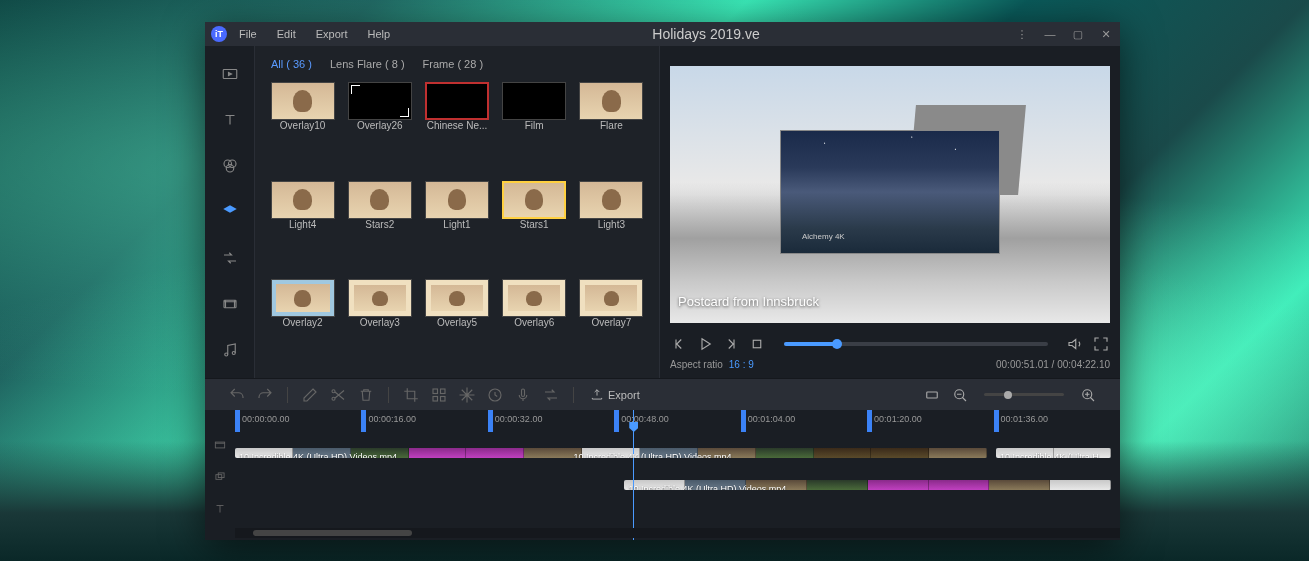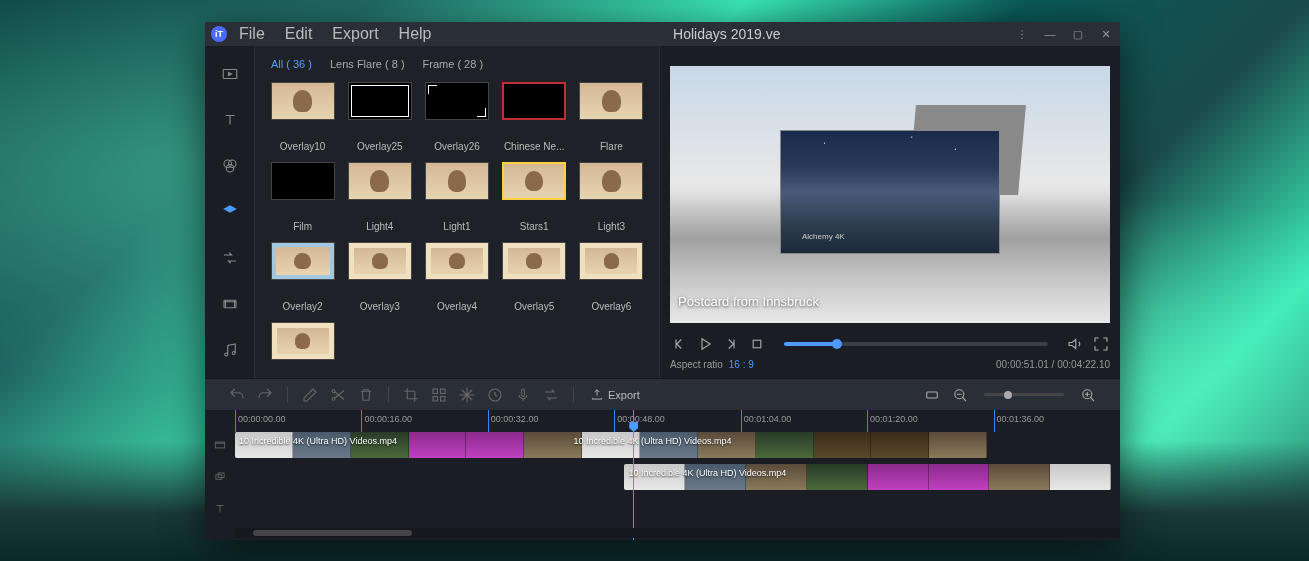--- a/index.html
+++ b/index.html
@@ -2,34 +2,34 @@
 <html><head>
 <meta charset="utf-8">
 <style>
 *{box-sizing:border-box;margin:0;padding:0;font-family:"Segoe UI",Arial,sans-serif;}
 body{width:1309px;height:561px;overflow:hidden;background:linear-gradient(135deg,#0a3d3d 0%,#1a5a5a 20%,#3aeab8 40%,#0a5a5a 55%,#1a4a4a 70%,#3aeab8 85%,#0a3a3a 100%);position:relative;}
 .aurora{position:absolute;inset:0;background:radial-gradient(ellipse 60% 40% at 20% 30%,rgba(100,255,200,0.4),transparent),radial-gradient(ellipse 50% 35% at 80% 70%,rgba(100,255,200,0.5),transparent),radial-gradient(ellipse 70% 50% at 50% 90%,rgba(80,200,160,0.6),transparent);}
 .mountains{position:absolute;bottom:0;left:0;right:0;height:120px;background:linear-gradient(to top,#0a2828 0%,#1a3838 40%,transparent 100%);}
 .app{position:absolute;left:205px;top:22px;width:915px;height:518px;background:#1a1e24;border-radius:10px;box-shadow:0 8px 40px rgba(0,0,0,0.6);display:flex;flex-direction:column;color:#aaa;font-size:11px;}
 .titlebar{height:24px;background:#2a2e36;display:flex;align-items:center;padding:0 6px;gap:4px;}
 .app-logo{width:16px;height:16px;background:#4a6aff;border-radius:50%;display:flex;align-items:center;justify-content:center;color:#fff;font-size:9px;font-weight:bold;}
-.menu-item{padding:2px 8px;color:#bbb;cursor:pointer;font-size:16px;}
+.menu-item{padding:2px 8px;color:#bbb;cursor:pointer;font-size:11px;}
 .win-title{flex:1;text-align:center;color:#ccc;font-size:14px;}
 .win-btns{display:flex;gap:12px;}
 .win-btn{width:16px;height:16px;display:flex;align-items:center;justify-content:center;color:#999;cursor:pointer;}
 .main-area{flex:1;display:flex;min-height:0;}
 .left-toolbar{width:50px;background:#1a1e24;display:flex;flex-direction:column;align-items:center;padding-top:14px;gap:18px;border-right:1px solid #2a2e36;}
 .tool-btn{width:28px;height:28px;display:flex;align-items:center;justify-content:center;color:#888;cursor:pointer;border-radius:3px;}
 .tool-btn.active{color:#4a9aff;}
 .library{width:405px;background:#1e2228;display:flex;flex-direction:column;border-right:1px solid #2a2e36;padding:8px;}
 .filter-tabs{display:flex;gap:18px;padding:4px 8px 10px;font-size:11px;}
 .filter-tab{color:#aaa;cursor:pointer;}
 .filter-tab.active{color:#5a9aff;}
 .overlay-grid{flex:1;overflow-y:auto;display:grid;grid-template-columns:repeat(5,1fr);gap:10px 6px;padding:2px 4px;scrollbar-width:thin;scrollbar-color:#444 #1e2228;}
-.overlay-item{display:flex;flex-direction:column;align-items:center;gap:21px;cursor:pointer;}
+.overlay-item{display:flex;flex-direction:column;align-items:center;gap:0;cursor:pointer;}
 .overlay-thumb{width:64px;height:38px;background:#3a3e46;border:1px solid #444;position:relative;overflow:hidden;}
 .overlay-thumb.selected{border:2px solid #ffd040;}
 .overlay-thumb .dog{position:absolute;inset:0;background:linear-gradient(to bottom,#d4b896 0%,#e8d4b0 100%);}
 .overlay-thumb .dog::after{content:"";position:absolute;left:35%;top:20%;width:30%;height:60%;background:#8a6a4a;border-radius:50% 50% 40% 40%;}
 .overlay-thumb.black{background:#000;}
 .overlay-thumb.frame-white::before{content:"";position:absolute;inset:2px;border:1px solid #fff;}
 .overlay-thumb.frame-corners::before,.overlay-thumb.frame-corners::after{content:"";position:absolute;width:8px;height:8px;border:1px solid #fff;}
 .overlay-thumb.frame-corners::before{top:2px;left:2px;border-right:none;border-bottom:none;}
 .overlay-thumb.frame-corners::after{bottom:2px;right:2px;border-left:none;border-top:none;}
 .overlay-thumb.red-deco{background:#000;border:2px solid #c03030;}
@@ -61,23 +61,23 @@
 .tl-sep{width:1px;height:16px;background:#444;margin:0 6px;}
 .export-btn{display:flex;align-items:center;gap:4px;color:#bbb;cursor:pointer;padding:2px 6px;font-size:11px;}
 .tl-spacer{flex:1;}
 .zoom-slider{width:80px;height:3px;background:#444;border-radius:2px;position:relative;margin:0 8px;cursor:pointer;}
 .zoom-handle{position:absolute;left:30%;top:50%;width:8px;height:8px;background:#aaa;border-radius:50%;transform:translate(-50%,-50%);}
 .timeline-area{height:130px;background:#1a1e24;display:flex;overflow:hidden;}
 .track-labels{width:30px;background:#1a1e24;display:flex;flex-direction:column;padding-top:22px;}
 .track-label-btn{height:26px;display:flex;align-items:center;justify-content:center;color:#666;margin-bottom:6px;}
 .timeline-content{flex:1;overflow-x:auto;position:relative;scrollbar-width:thin;scrollbar-color:#444 #1a1e24;}
 .ruler{height:22px;position:relative;display:flex;}
-.ruler-mark{flex:1;position:relative;color:#999;font-size:9px;padding-left:2px;padding-top:4px;border-left:1px solid #3b82f6;}
+.ruler-mark{flex:1;position:relative;color:#999;font-size:9px;padding-left:2px;padding-top:4px;border-left:5px solid #3b82f6;}
 .track{height:26px;position:relative;margin-bottom:6px;border-radius:2px;}
-.clip{position:absolute;top:0;bottom:0;background:#3a4a5a;border-radius:2px;overflow:hidden;display:flex;align-items:center;}
+.clip{position:absolute;top:16px;bottom:0;background:#3a4a5a;border-radius:2px;overflow:hidden;display:flex;align-items:center;}
 .clip-title{position:absolute;left:4px;top:4px;font-size:9px;color:#fff;z-index:2;text-shadow:0 1px 2px rgba(0,0,0,0.8);white-space:nowrap;}
 .clip-frames{position:absolute;inset:0;display:flex;}
 .clip-frame{flex:1;border-right:1px solid rgba(0,0,0,0.3);}
 .cf1{background:linear-gradient(#4a5a6a,#6a7a8a);}
 .cf2{background:linear-gradient(#2a3a2a,#4a6a3a);}
 .cf3{background:linear-gradient(#8a2a8a,#c040c0);}
 .cf4{background:linear-gradient(#5a4a3a,#8a7a5a);}
 .cf5{background:linear-gradient(#3a2a1a,#5a4a2a);}
 .cf6{background:linear-gradient(#c8c8c8,#e8e8e8);}
 .playhead{position:absolute;top:0;bottom:0;left:45%;width:1px;background:#4a9aff;pointer-events:none;}
@@ -161,46 +161,48 @@
         <div class="filter-tab">Frame ( 28 )</div>
       </div>
       <div class="overlay-grid" id="overlay-grid">
           <div class="overlay-item">
             <div class="overlay-thumb dog">
               <div class="dog"></div>
             </div>
             <div class="overlay-label">Overlay10</div>
           </div>
           <div class="overlay-item">
-            <div class="overlay-thumb black frame-white"></div>
-            <div class="overlay-label">Overlay25</div>
-          </div>
-          <div class="overlay-item">
             <div class="overlay-thumb black frame-corners"></div>
             <div class="overlay-label">Overlay26</div>
           </div>
           <div class="overlay-item">
             <div class="overlay-thumb red-deco"></div>
             <div class="overlay-label">Chinese Ne...</div>
           </div>
           <div class="overlay-item">
-            <div class="overlay-thumb dog">
-              <div class="dog"></div>
-            </div>
-            <div class="overlay-label">Flare</div>
-          </div>
-          <div class="overlay-item">
             <div class="overlay-thumb black"></div>
             <div class="overlay-label">Film</div>
           </div>
           <div class="overlay-item">
             <div class="overlay-thumb dog">
               <div class="dog"></div>
             </div>
+            <div class="overlay-label">Flare</div>
+          </div>
+          <div class="overlay-item">
+            <div class="overlay-thumb dog">
+              <div class="dog"></div>
+            </div>
             <div class="overlay-label">Light4</div>
+          </div>
+          <div class="overlay-item">
+            <div class="overlay-thumb dog">
+              <div class="dog"></div>
+            </div>
+            <div class="overlay-label">Stars2</div>
           </div>
           <div class="overlay-item">
             <div class="overlay-thumb dog">
               <div class="dog"></div>
             </div>
             <div class="overlay-label">Light1</div>
           </div>
           <div class="overlay-item">
             <div class="overlay-thumb dog selected">
               <div class="dog"></div>
@@ -217,26 +219,20 @@
             <div class="overlay-thumb blue-frame">
               <div class="dog" style="position: relative; width: 100%; height: 100%;"></div>
             </div>
             <div class="overlay-label">Overlay2</div>
           </div>
           <div class="overlay-item">
             <div class="overlay-thumb deco-frame">
               <div class="dog" style="position: relative; width: 100%; height: 100%;"></div>
             </div>
             <div class="overlay-label">Overlay3</div>
-          </div>
-          <div class="overlay-item">
-            <div class="overlay-thumb deco-frame">
-              <div class="dog" style="position: relative; width: 100%; height: 100%;"></div>
-            </div>
-            <div class="overlay-label">Overlay4</div>
           </div>
           <div class="overlay-item">
             <div class="overlay-thumb deco-frame">
               <div class="dog" style="position: relative; width: 100%; height: 100%;"></div>
             </div>
             <div class="overlay-label">Overlay5</div>
           </div>
           <div class="overlay-item">
             <div class="overlay-thumb deco-frame">
               <div class="dog" style="position: relative; width: 100%; height: 100%;"></div>
@@ -447,20 +443,27 @@
               <div class="clip-frame cf1"></div>
               <div class="clip-frame cf4"></div>
               <div class="clip-frame cf2"></div>
               <div class="clip-frame cf5"></div>
               <div class="clip-frame cf5"></div>
               <div class="clip-frame cf4"></div>
             </div>
           <div class="clip-title">10 Incredible 4K (Ultra HD) Videos.mp4</div>
           <div class="clip-title" style="left:45%">10 Incredible 4K (Ultra HD) Videos.mp4</div>
         </div>
+        <div class="clip" style="left:86%;width:13%">
+          <div class="clip-frames">
+              <div class="clip-frame cf6"></div>
+              <div class="clip-frame cf6"></div>
+            </div>
+          <div class="clip-title">10 Incredible 4K (Ultra H</div>
+        </div>
       </div>
       <div class="track">
         <div class="clip" style="left:44%;width:55%">
           <div class="clip-frames">
               <div class="clip-frame cf6"></div>
               <div class="clip-frame cf1"></div>
               <div class="clip-frame cf4"></div>
               <div class="clip-frame cf2"></div>
               <div class="clip-frame cf3"></div>
               <div class="clip-frame cf3"></div>

